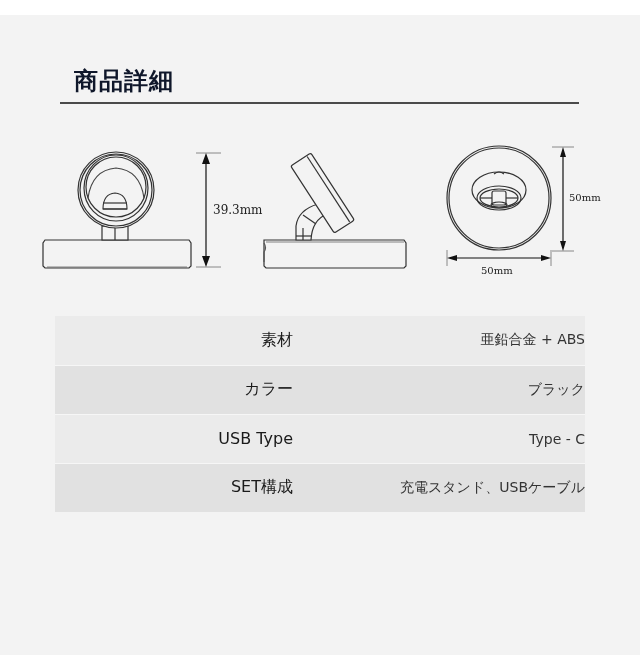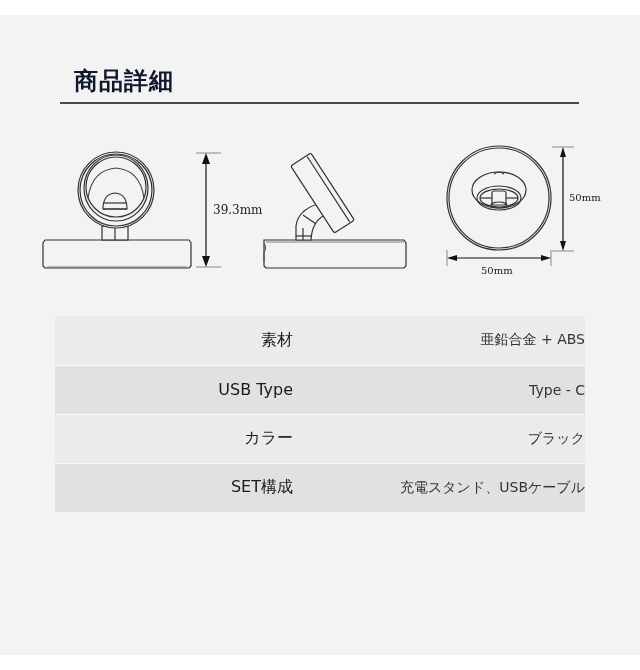--- a/index.html
+++ b/index.html
@@ -177,25 +177,25 @@
   </svg>
 </div>
 
 <table class="spec-table">
   <tbody>
     <tr class="spec-row">
       <td class="spec-label">素材</td>
       <td class="spec-value">亜鉛合金 + ABS</td>
     </tr>
     <tr class="spec-row">
+      <td class="spec-label">カラー</td>
+      <td class="spec-value">ブラック</td>
+    </tr>
+    <tr class="spec-row">
       <td class="spec-label">USB Type</td>
       <td class="spec-value">Type - C</td>
     </tr>
     <tr class="spec-row">
-      <td class="spec-label">カラー</td>
-      <td class="spec-value">ブラック</td>
-    </tr>
-    <tr class="spec-row">
       <td class="spec-label">SET構成</td>
       <td class="spec-value">充電スタンド、USBケーブル</td>
     </tr>
   </tbody>
 </table>
 
 </body></html>

